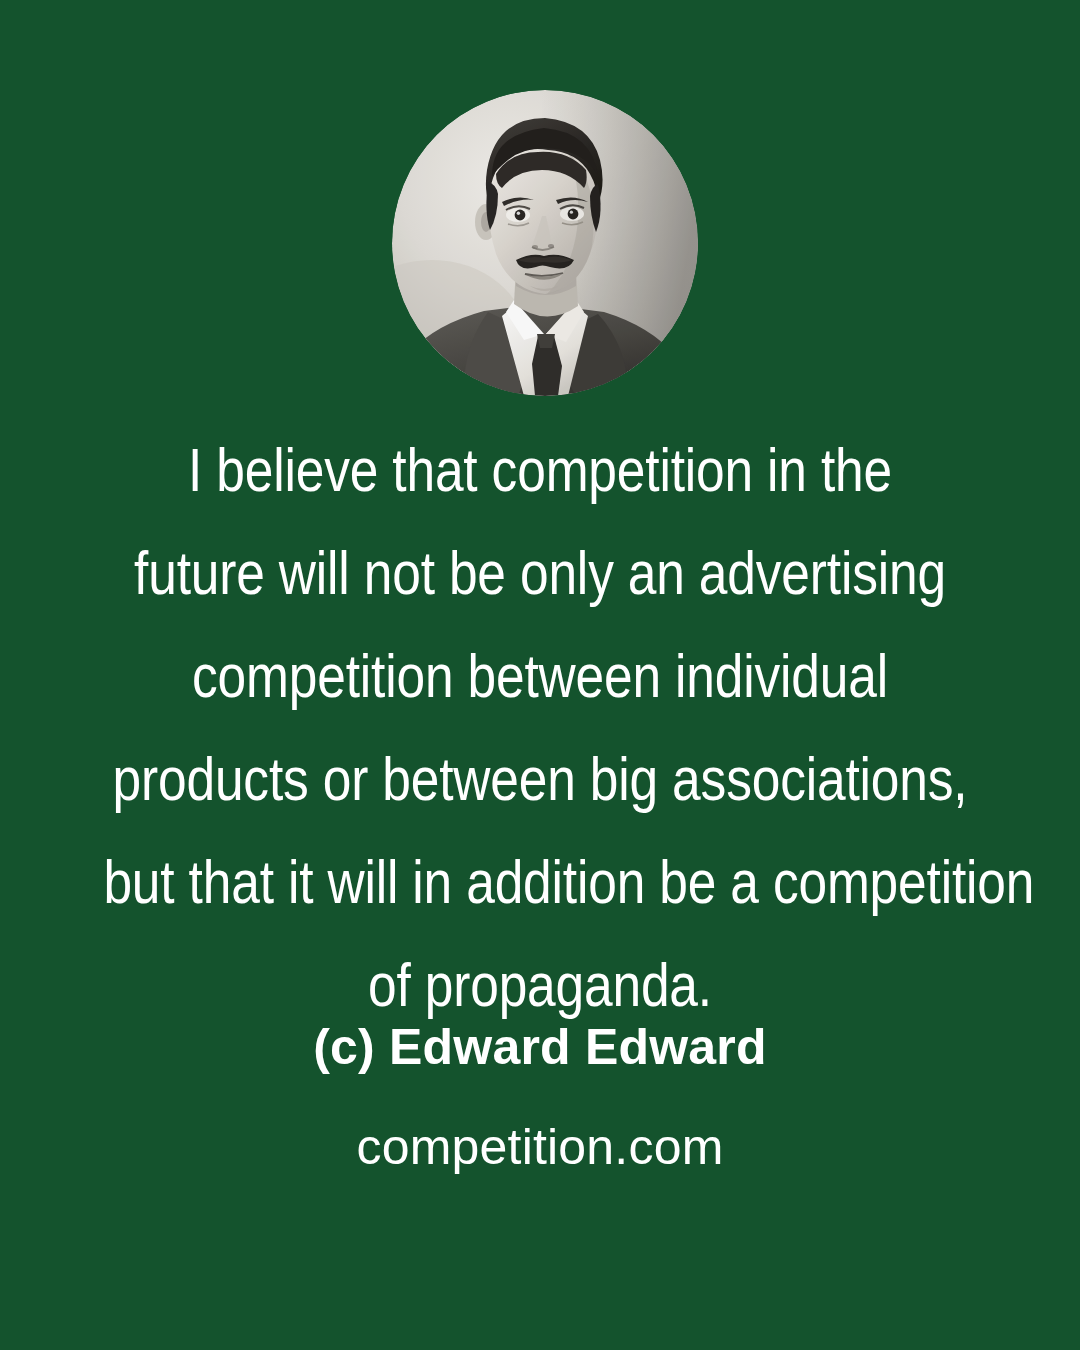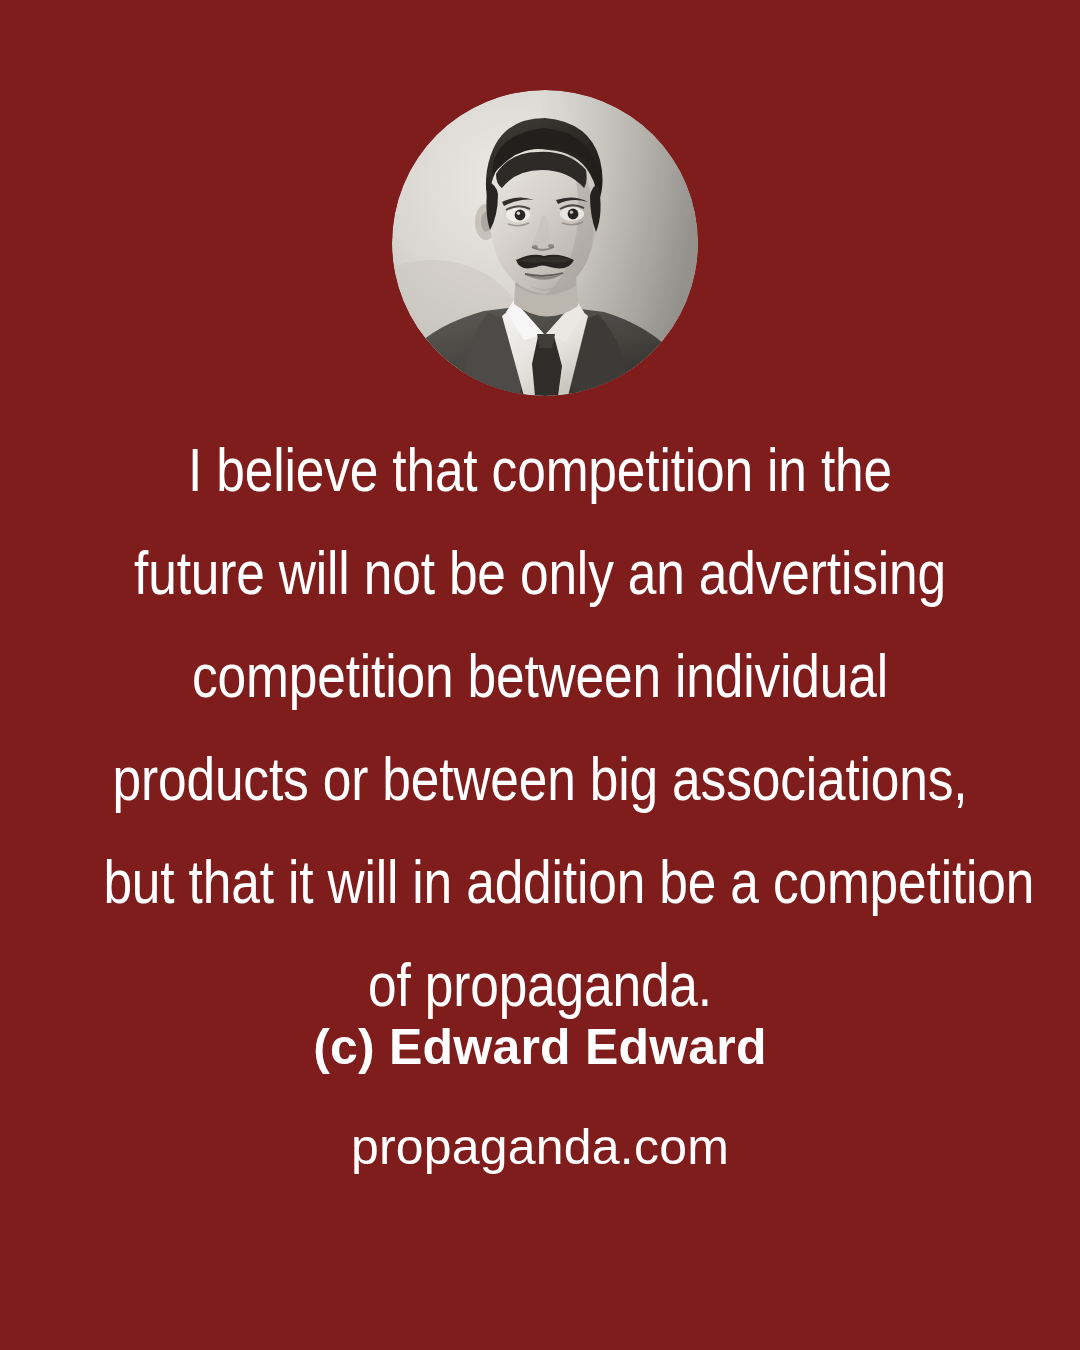--- a/index.html
+++ b/index.html
@@ -89,21 +89,21 @@
     font-weight: 400;
     font-size: 50px;
     line-height: 58px;
     letter-spacing: 0.2px;
     white-space: nowrap;
   }
 </style>
 </head>
 <body>
 
-<div id="poster" style="background: #7f1d1d;">
+<div id="poster" style="background: #14532d;">
 
   <div id="portrait-wrap">
     <svg viewBox="0 0 306 306" xmlns="http://www.w3.org/2000/svg">
       <defs>
         <radialGradient id="bgGrad" cx="38%" cy="30%" r="85%">
           <stop offset="0%" stop-color="#f2f0ec"></stop>
           <stop offset="42%" stop-color="#e2dfd9"></stop>
           <stop offset="75%" stop-color="#c9c6bf"></stop>
           <stop offset="100%" stop-color="#a8a5a0"></stop>
         </radialGradient>
@@ -242,15 +242,15 @@
     <span class="qline">I believe that competition in the</span>
     <span class="qline">future will not be only an advertising</span>
     <span class="qline">competition between individual</span>
     <span class="qline">products or between big associations,</span>
     <span class="qline">but that it will in addition be a competition</span>
     <span class="qline">of propaganda.</span>
   </div>
 
   <div id="author">(c) Edward Edward</div>
 
-  <div id="site">propaganda.com</div>
+  <div id="site">competition.com</div>
 
 </div>
 
 </body></html>

